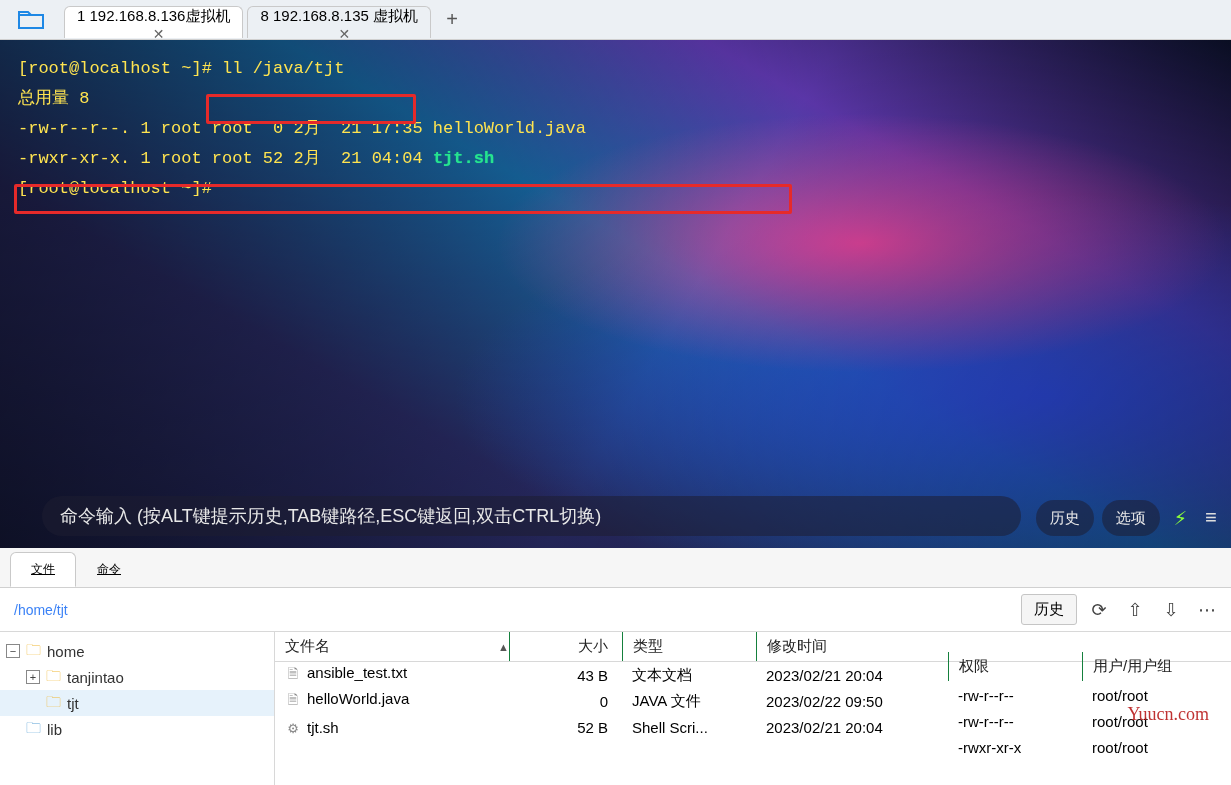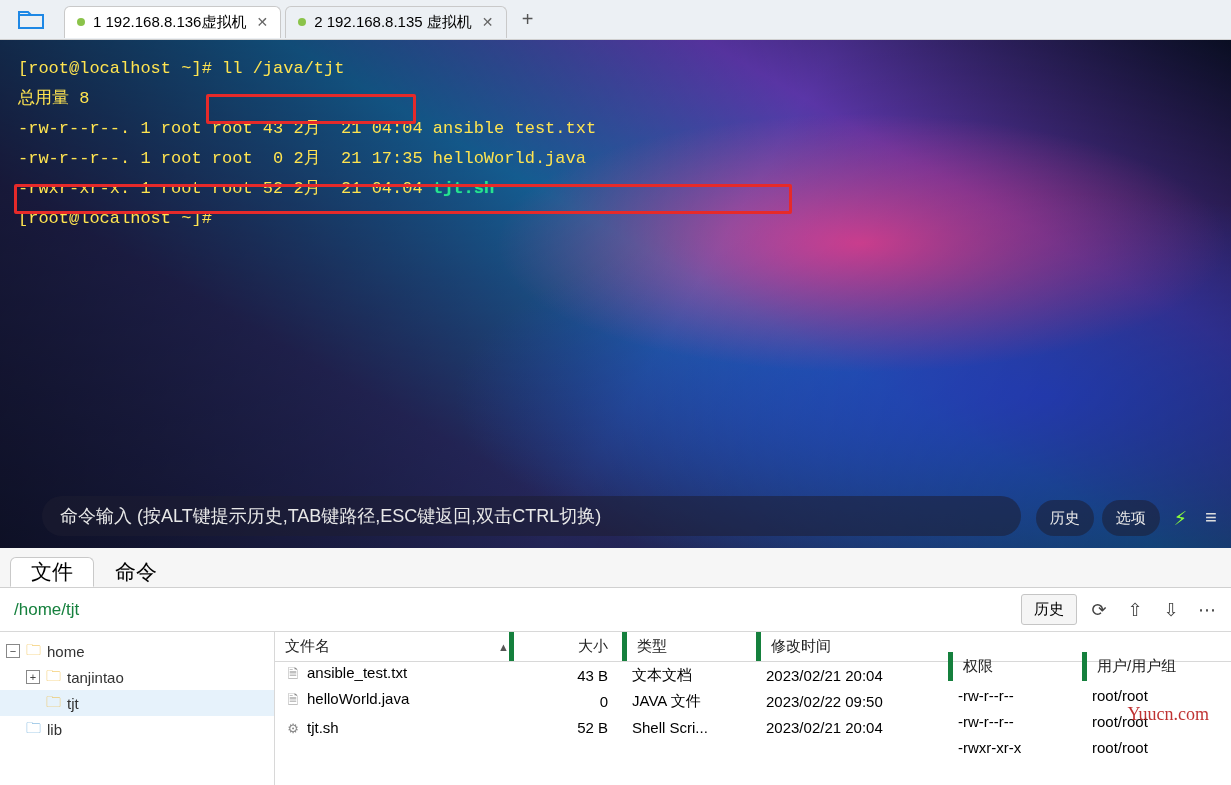--- a/index.html
+++ b/index.html
@@ -28,20 +28,21 @@
     display: flex; align-items: center;
     height: 32px;
     padding: 0 12px;
     margin: 4px 2px 0 2px;
     background: #ecf0f4;
     border: 1px solid #c9c9c9;
     border-bottom: none;
     border-radius: 6px 6px 0 0;
     font-size: 15px;
     cursor: pointer;
+    flex-direction: column;
   }
   .tab.active { background:#fff; }
   .tab .dot { width:8px;height:8px;border-radius:50%;background:#8bc34a;margin-right:8px; }
   .tab .close { margin-left: 10px; color:#666; font-size:14px;}
   .newtab { width:30px; height:28px; display:flex;align-items:center;justify-content:center;color:#555;font-size:20px; margin-left:4px; cursor:pointer;}
   
   .terminal {
     position: relative;
     height: 508px;
     background:
@@ -87,33 +88,34 @@
   .bolt { color:#8bff3a; font-size:22px; padding:0 6px; }
   .three-lines { color:#ddd; font-size:20px; padding:0 4px;}
   
   .panel-tabs {
     display:flex;
     background:#f6f6f6;
     border-bottom:1px solid #d0d0d0;
     height:40px; align-items:flex-end; padding:0 10px;
   }
   .ptab {
-    padding:0 20px; font-size:21px; border:1px solid transparent;
+    padding:8px 20px; font-size:12px; border:1px solid transparent;
     cursor:pointer;
+    text-decoration:underline;
   }
   .ptab.active {
     background:#fff; border:1px solid #c9c9c9; border-bottom:1px solid #fff;
     border-radius:6px 6px 0 0;
   }
   
   .path-row {
     display:flex; align-items:center; background:#fff; border-bottom:1px solid #d8d8d8;
     padding:6px 10px; gap:8px; height:44px;
   }
-  .path-label { font-size:17px; color:#15803d; flex:0 0 auto; padding-left:4px;}
+  .path-label { font-size:14px; color:#3b82f6; flex:0 0 auto; padding-left:4px;}
   .path-spacer { flex:1; }
   .hist-btn {
     border:1px solid #c5c5c5; background:#f5f5f5; padding:5px 12px;
     font-size:15px; border-radius:3px; cursor:pointer;
   }
   .ico-btn { width:28px; text-align:center; color:#444; font-size:18px; cursor:pointer; }
   
   .file-area { display:flex; background:#fff; height:153px; }
   .tree {
     width:275px; border-right:1px solid #d8d8d8;
@@ -125,21 +127,21 @@
     display:flex;align-items:center;justify-content:center; margin-right:6px;
     color:#444; background:#fff;
   }
   .tree-noexp { width:14px; margin-right:6px; }
   .tree-folder { color:#f0b93a; margin-right:6px; font-size:15px;}
   .tree-folder.blue { color:#5fa4d6; }
   .tree .sel { background:#e6f2fb; }
   
   .ftable { flex:1; font-size:15px; }
   .ftable-head { display:flex; border-bottom:1px solid #d8d8d8; height:30px; align-items:center; color:#222;}
-  .ftable-head > div { padding-left:10px; border-left:5px solid #15803d; height:100%; display:flex; align-items:center;}
+  .ftable-head > div { padding-left:10px; border-left:1px solid #15803d; height:100%; display:flex; align-items:center;}
   .ftable-head > div:first-child { border-left:none; }
   .col-name { width:234px;justify-content:space-between; }
   .col-size { width:113px; justify-content:flex-end; padding-right:14px;}
   .col-type { width:134px; }
   .col-time { width:192px; }
   .col-perm { width:134px;margin-top:40px; }
   .col-user { flex:1;margin-top:40px; }
   .frow { display:flex; height:26px; align-items:center; }
   .frow > div { padding-left:10px; }
   .asc { font-size:11px; margin-left:6px; color:#555; }
@@ -158,33 +160,32 @@
         <path fill="none" stroke="#1e88e5" stroke-width="2" d="M2 6 V3 H11 L14 6 H26 V19 H2 Z M2 6 H26"></path>
       </svg>
   </div>
   <div class="tab active">
     <span class="dot"></span>
     <span>1 192.168.8.136虚拟机</span>
     <span class="close">✕</span>
   </div>
   <div class="tab">
     <span class="dot"></span>
-    <span>2 192.168.8.135 虚拟机</span>
+    <span>8 192.168.8.135 虚拟机</span>
     <span class="close">✕</span>
   </div>
   <div class="newtab">+</div>
 </div>
 
 <div class="terminal">
   <div class="box-red box1"></div>
   <div class="box-red box2"></div>
 
   <div class="term-line"><span class="prompt-bracket">[</span><span class="prompt-user">root@localhost</span><span class="prompt-bracket"> ~</span><span class="prompt-bracket">]# </span><span class="prompt-cmd">ll /java/tjt</span></div>
   <div class="term-line">总用量 8</div>
-  <div class="term-line">-rw-r--r--. 1 root root 43 2月  21 04:04 ansible test.txt</div>
   <div class="term-line">-rw-r--r--. 1 root root  0 2月  21 17:35 helloWorld.java</div>
   <div class="term-line"><span>-rwxr-xr-x. 1 root root 52 2月  21 04:04 </span><span class="fh-green">tjt.sh</span></div>
   <div class="term-line"><span class="prompt-bracket">[</span><span class="prompt-user">root@localhost</span><span class="prompt-bracket"> ~</span><span class="prompt-bracket">]# </span></div>
 
   <div class="cmdbar">
     <span>命令输入 (按ALT键提示历史,TAB键路径,ESC键返回,双击CTRL切换)</span>
   </div>
   <div class="cmdbar-right">
     <div class="pill">历史</div>
     <div class="pill">选项</div>

